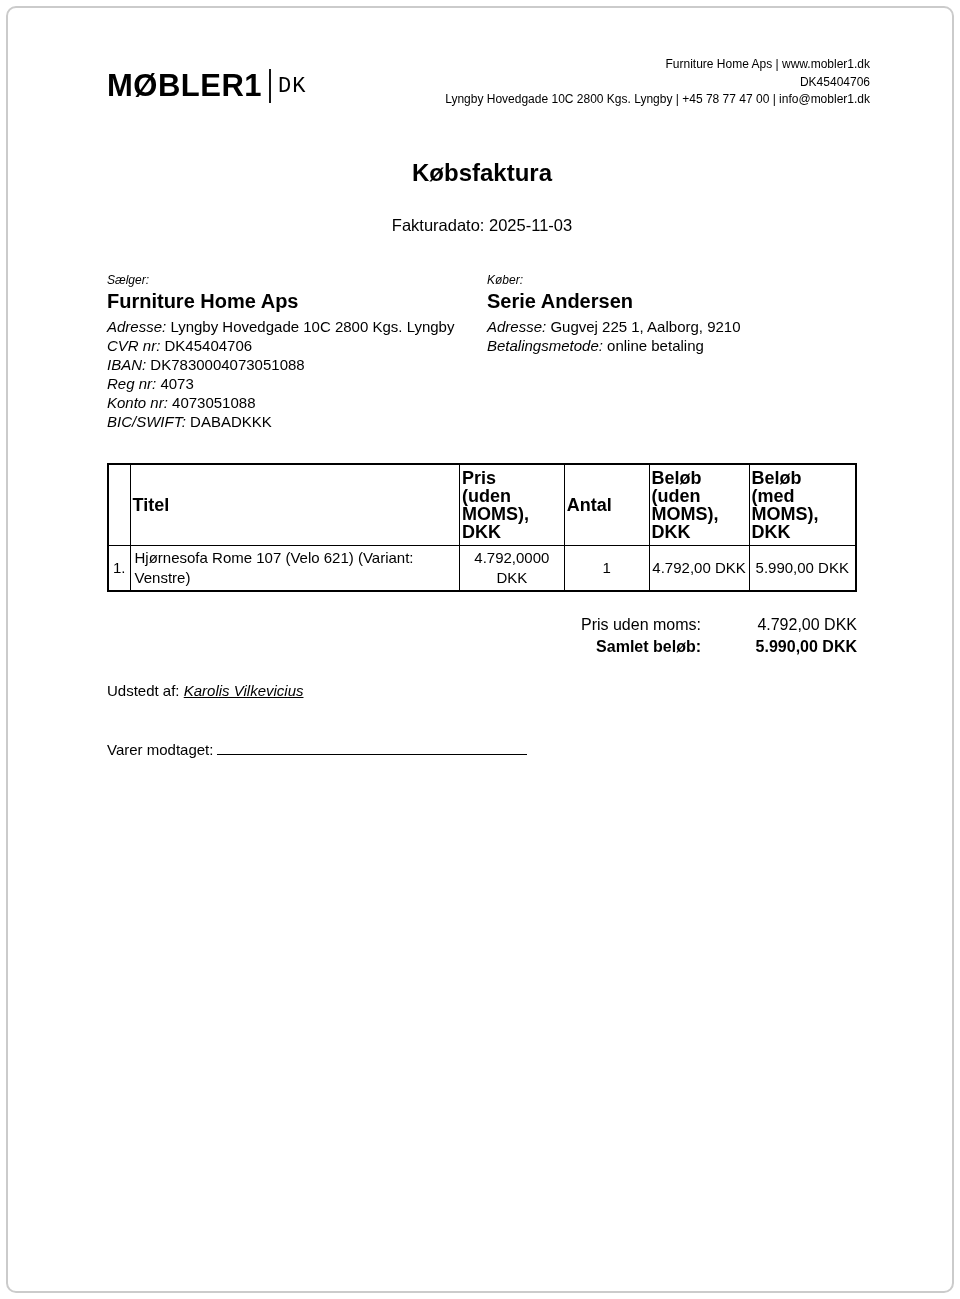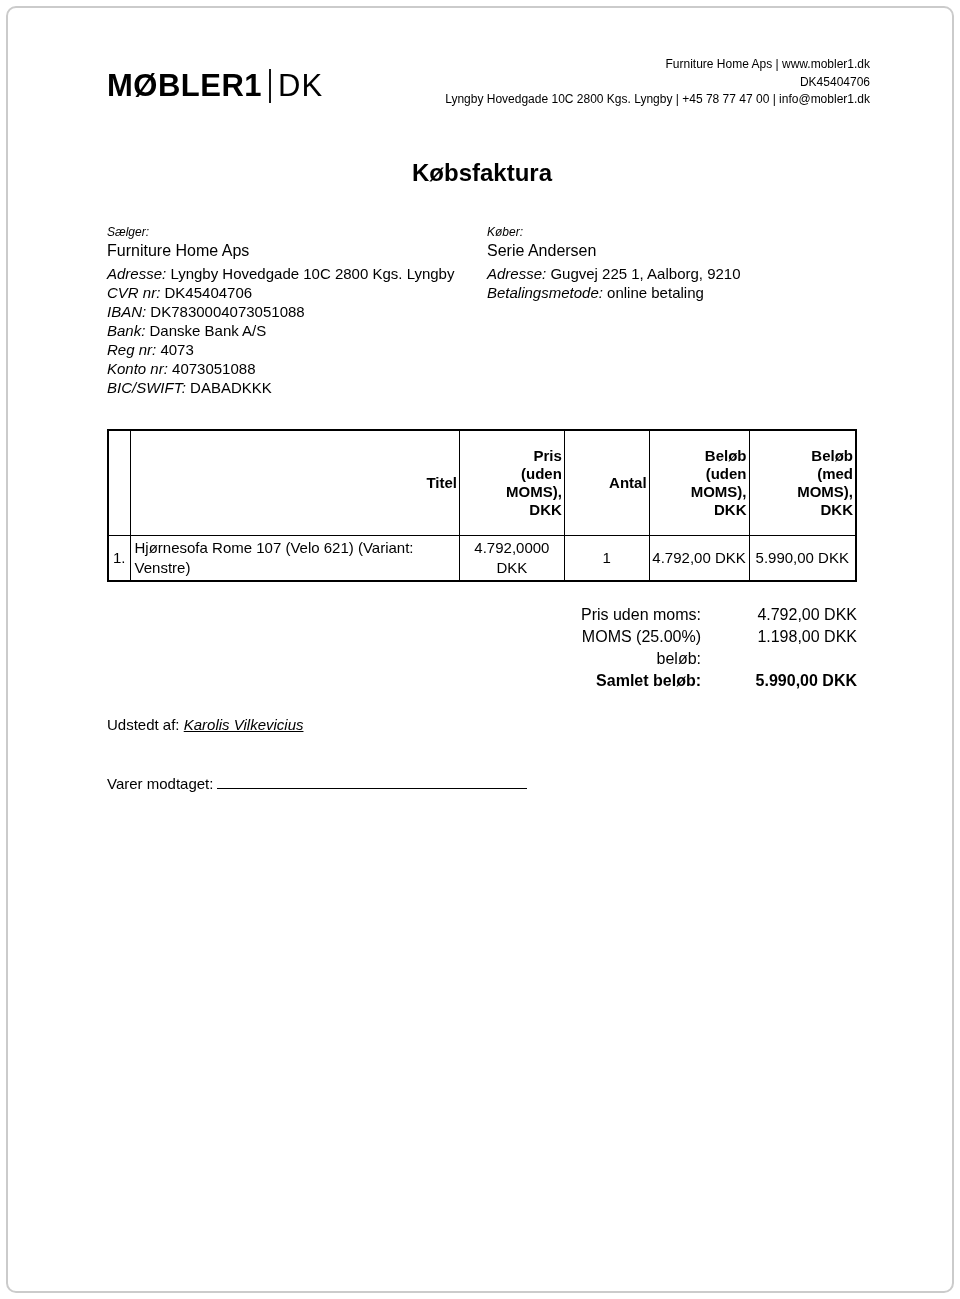--- a/index.html
+++ b/index.html
@@ -16,41 +16,41 @@
     border:2px solid #cbcbcb; border-radius:10px;
     pointer-events:none;
   }
   .content { padding:56px 0 0 107px; width:880px; }
 
   
   .header { display:flex; justify-content:space-between; align-items:center; width:763px; }
   .logo { display:flex; align-items:center; gap:7px; margin-top:8px; }
   .logo-main { font-size:31px; font-weight:700; letter-spacing:0.5px; }
   .logo-sep { width:2px; height:34px; background:#151515; }
-  .logo-dk { font-size:31px; font-weight:400; letter-spacing:1px; }
+  .logo-dk { font-size:22px; font-weight:400; letter-spacing:1px;font-family:Liberation Mono, monospace; }
   .contact { text-align:right; font-size:12px; line-height:17.5px; }
 
   
   .title { text-align:center; font-size:24px; font-weight:700; margin-top:50px; width:750px; }
   .serie { text-align:center; font-size:17px; font-weight:700; margin-top:31px; width:750px; }
   .date  { text-align:center; font-size:16.5px; margin-top:29px; width:750px; }
 
   
   .parties { display:flex; margin-top:38px; width:750px; }
   .party-left { width:380px; }
   .party-right { flex:1; }
   .party-label { font-style:italic; font-size:12px; }
-  .party-name { font-size:16px; font-weight:400; margin:3px 0 4px; }
+  .party-name { font-size:20px; font-weight:700; margin:3px 0 4px; }
   .field { font-size:15px; line-height:19px; }
   .lbl { font-style:italic; }
 
   
   table { border-collapse:collapse; margin-top:32px; width:750px; border:2px solid #000; }
   th, td { border:1px solid #000; }
-  th { font-size:15px; font-weight:700; text-align:right; vertical-align:middle; padding:16px 2px; line-height:18px; }
+  th { font-size:18px; font-weight:700; text-align:left; vertical-align:middle; padding:4px 2px; line-height:18px; }
   th .hwrap { display:inline-block; max-width:72px; }
   td { font-size:15px; vertical-align:middle; padding:2px 4px; line-height:20px; }
   col.c-num { width:22px; }
   col.c-title { width:331px; }
   col.c-price { width:105px; }
   col.c-qty { width:85px; }
   col.c-ex { width:100px; }
   col.c-inc { width:107px; }
   td.center { text-align:center; }
   td.amount { white-space:nowrap; padding:2px 1px; text-align:center; }
@@ -82,29 +82,29 @@
       <span class="logo-dk">DK</span>
     </div>
     <div class="contact">
       <div>Furniture Home Aps | www.mobler1.dk</div>
       <div>DK45404706</div>
       <div>Lyngby Hovedgade 10C 2800 Kgs. Lyngby | +45 78 77 47 00 | info@mobler1.dk</div>
     </div>
   </div>
 
   <div class="title">Købsfaktura</div>
+  <div class="date">Fakturadato: 2025-11-03</div>
 
   <div class="parties">
     <div class="party-left">
       <div class="party-label">Sælger:</div>
       <div class="party-name">Furniture Home Aps</div>
       <div class="field"><span class="lbl">Adresse:</span> <span>Lyngby Hovedgade 10C 2800 Kgs. Lyngby</span></div>
       <div class="field"><span class="lbl">CVR nr:</span> <span>DK45404706</span></div>
       <div class="field"><span class="lbl">IBAN:</span> <span>DK7830004073051088</span></div>
-      <div class="field"><span class="lbl">Bank:</span> <span>Danske Bank A/S</span></div>
       <div class="field"><span class="lbl">Reg nr:</span> <span>4073</span></div>
       <div class="field"><span class="lbl">Konto nr:</span> <span>4073051088</span></div>
       <div class="field"><span class="lbl">BIC/SWIFT:</span> <span>DABADKKK</span></div>
     </div>
     <div class="party-right">
       <div class="party-label">Køber:</div>
       <div class="party-name">Serie Andersen</div>
       <div class="field"><span class="lbl">Adresse:</span> <span>Gugvej 225 1, Aalborg, 9210</span></div>
       <div class="field"><span class="lbl">Betalingsmetode:</span> <span>online betaling</span></div>
     </div>
@@ -139,24 +139,20 @@
         <td class="amount">5.990,00 DKK</td>
       </tr>
     </tbody>
   </table>
 
   <div class="totals">
     <div class="totals-row">
       <div class="t-label">Pris uden moms:</div>
       <div class="t-value">4.792,00 DKK</div>
     </div>
-    <div class="totals-row">
-      <div class="t-label">MOMS (25.00%) beløb:</div>
-      <div class="t-value">1.198,00 DKK</div>
-    </div>
     <div class="totals-row bold">
       <div class="t-label">Samlet beløb:</div>
       <div class="t-value">5.990,00 DKK</div>
     </div>
   </div>
 
   <div class="issued">
     <span>Udstedt af:</span>
     <span class="issued-name">Karolis Vilkevicius</span>
   </div>

